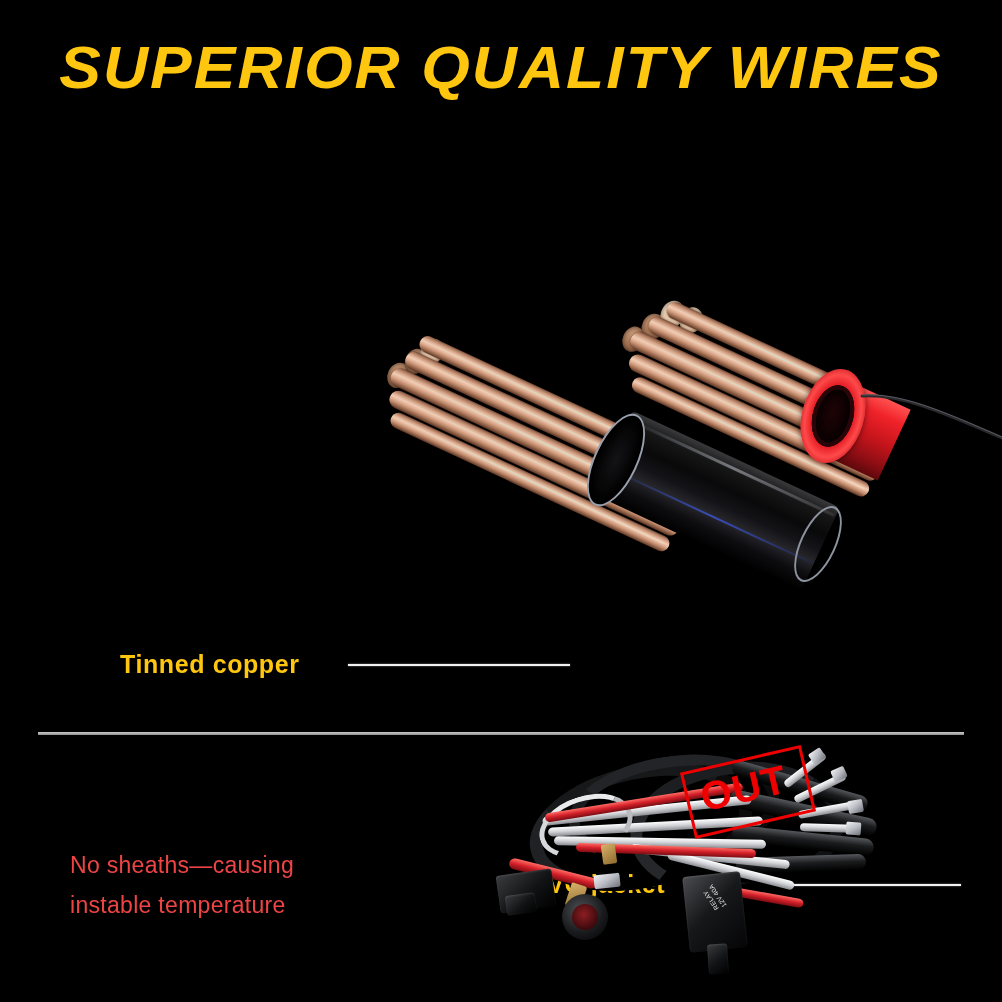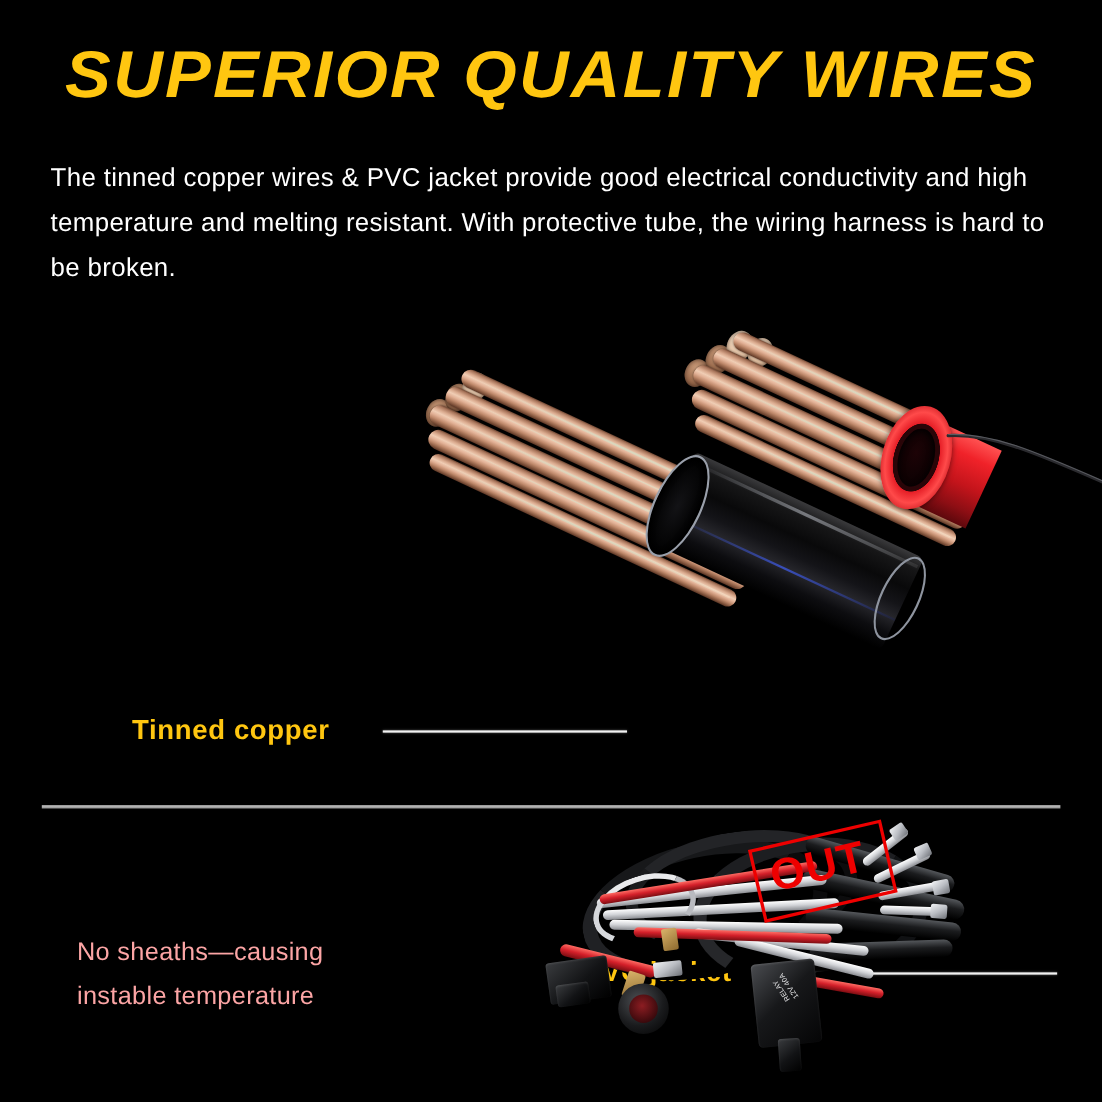--- a/index.html
+++ b/index.html
@@ -112,21 +112,21 @@
   }
 
   
   .others{
     position:absolute;left:75px;top:768px;
     font-size:36px;font-weight:bold;color:#FFC610;white-space:nowrap;
     letter-spacing:.5px;font-family:"Liberation Sans","DejaVu Sans",sans-serif;
   }
   .othersub{
     position:absolute;left:70px;top:845px;width:330px;
-    font-size:23px;line-height:40px;color:#fca5a5;letter-spacing:.3px;
+    font-size:23px;line-height:40px;color:#ef4444;letter-spacing:.3px;
     font-family:"Liberation Sans","DejaVu Sans",sans-serif;
   }
 
   
   .harness{position:absolute;left:480px;top:748px;width:420px;height:236px;}
   .w{position:absolute;transform-origin:50% 50%;border-radius:30px;}
   .w.blk{background:linear-gradient(to bottom,#55585c,#1b1c1e 45%,#000 100%);}
   .w.wht{background:linear-gradient(to bottom,#ffffff,#d2d4d8 48%,#8b8d92 100%);}
   .w.red{background:linear-gradient(to bottom,#ff6b63,#d4202a 48%,#7b0d12 100%);}
   .loop{position:absolute;border-radius:50%;border-style:solid;background:transparent;}
@@ -169,21 +169,20 @@
     transform:rotate(-13deg);font-family:"Liberation Sans","DejaVu Sans",sans-serif;
   }
 </style>
 </head>
 <body>
 
 <div class="page">
 
   <div class="title">SUPERIOR QUALITY WIRES</div>
 
-  <div class="intro">The tinned copper wires &amp; PVC jacket provide good electrical conductivity and high temperature and melting resistant. With protective tube, the wiring harness is hard to be broken.</div>
 
   <div class="stage">
 
     <div class="bundle" style="left:392px;top:60px;width:330px;height:120px;transform:rotate(25deg);">
       <div class="tip" style="left:-6px;top:42px;width:21px;height:26px;"></div>
       <div class="tip" style="left:4px;top:22px;width:21px;height:26px;"></div>
       <div class="tip light" style="left:14px;top:6px;width:22px;height:27px;"></div>
       <div class="strand sheen" style="left:10px;top:6px;width:318px;height:17px;"></div>
       <div class="strand sheen" style="left:4px;top:26px;width:322px;height:18px;"></div>
       <div class="strand sheen" style="left:-2px;top:47px;width:326px;height:19px;"></div>

